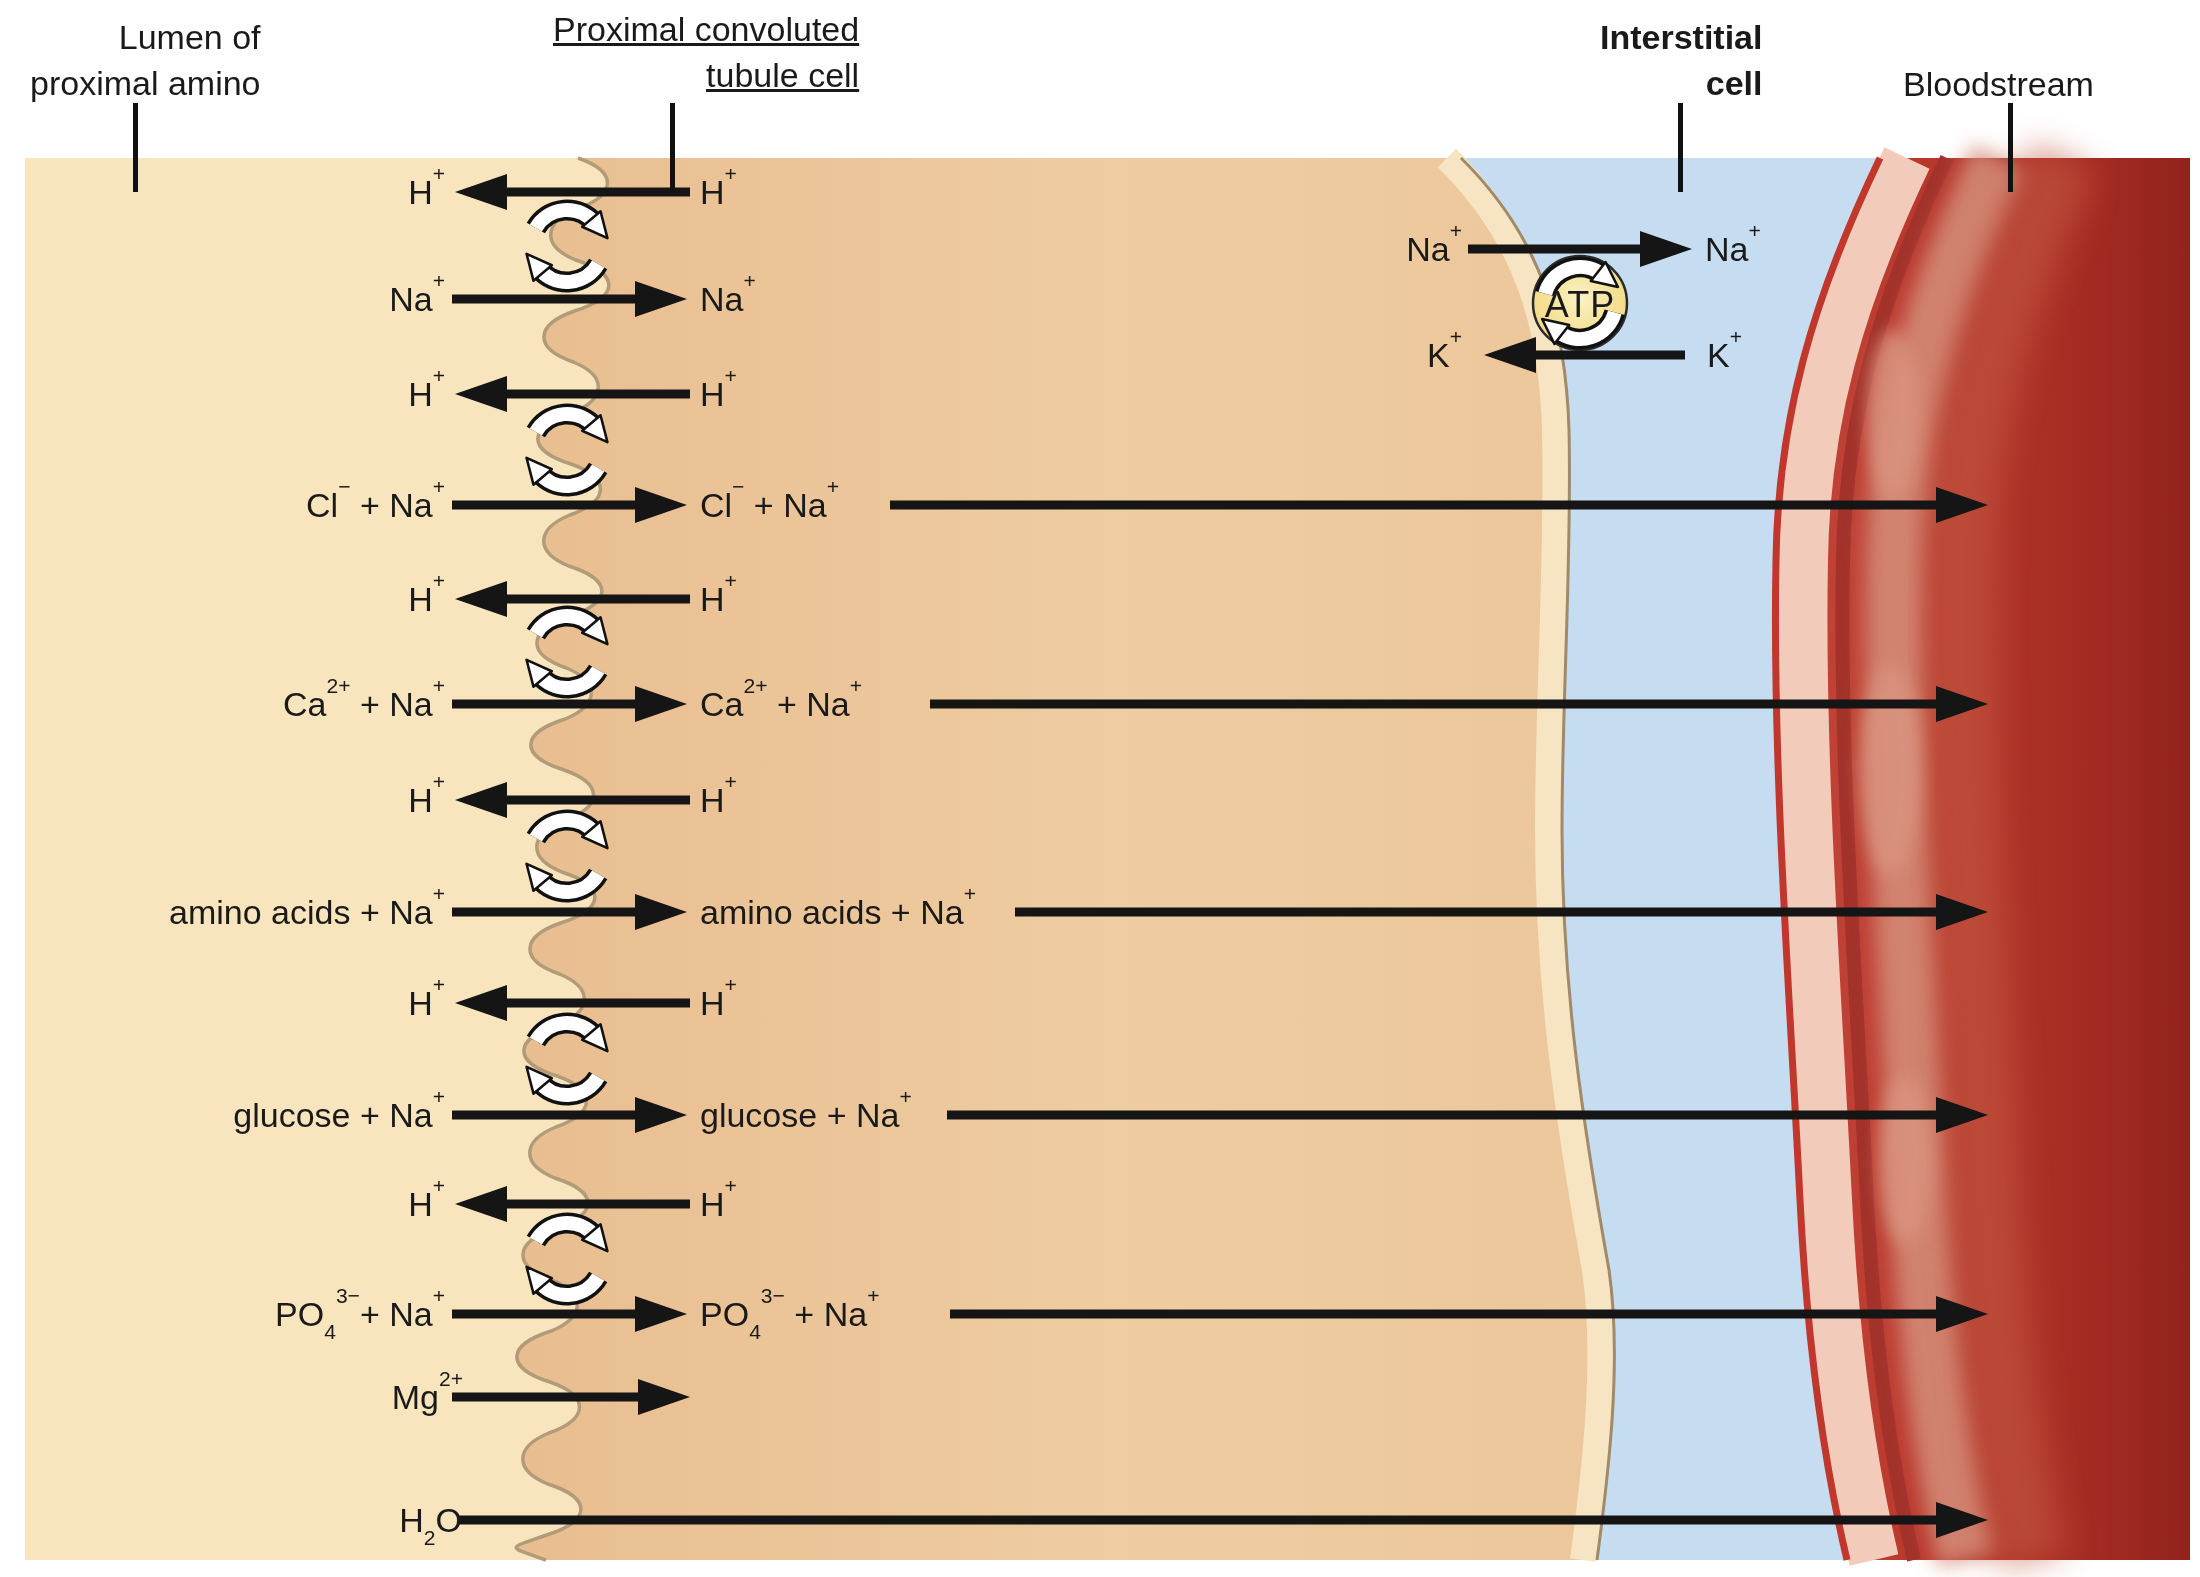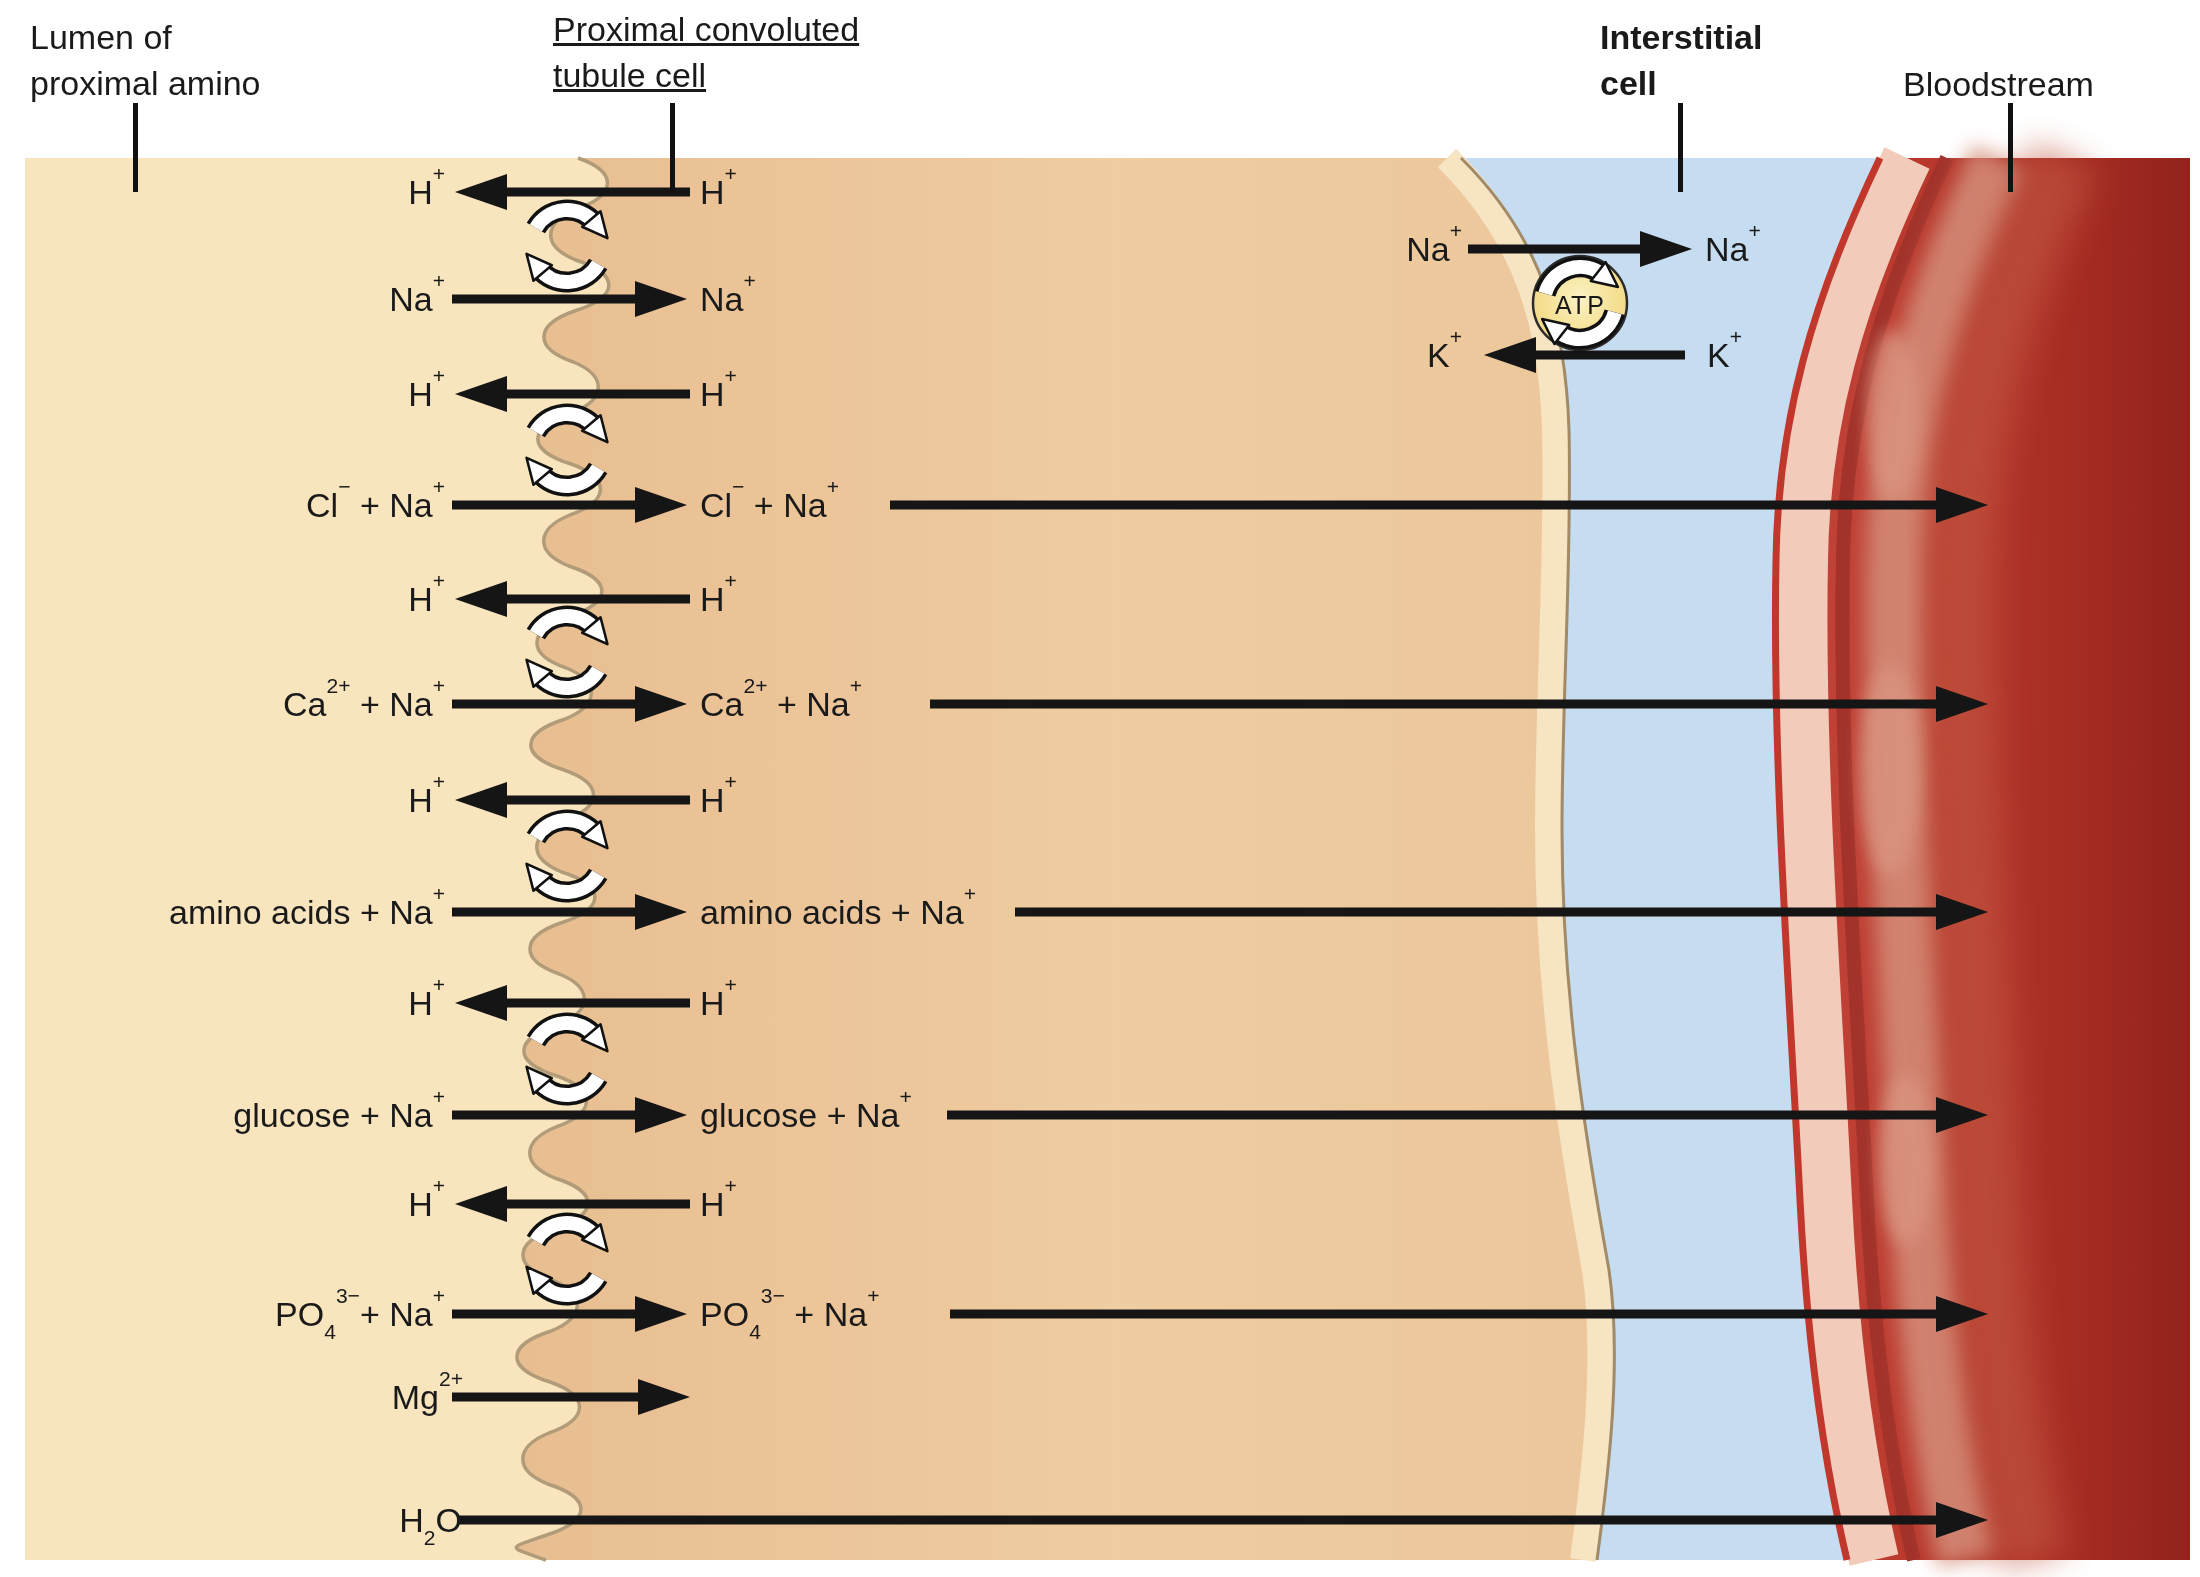--- a/index.html
+++ b/index.html
@@ -1,25 +1,25 @@
 <!DOCTYPE html>
 <html><head>
 <meta charset="utf-8">
 <style>
   html,body{margin:0;padding:0;background:#ffffff;}
   #canvas{position:relative;width:2200px;height:1577px;background:#ffffff;overflow:hidden;
           font-family:"Liberation Sans", sans-serif;color:#1a1a1a;}
   #diagram-svg{position:absolute;left:0;top:0;}
-  .hdr{position:absolute;font-size:34px;line-height:46px;white-space:nowrap;}
+  .hdr{position:absolute;font-size:34px;line-height:46px;white-space:nowrap;text-align:right;}
   .pointer{position:absolute;width:5px;height:89px;top:103px;background:#111;}
   .lbl{position:absolute;font-size:34px;line-height:1;white-space:nowrap;transform:translateY(-50%);}
   .lbl.r{text-align:right;}
   sup{font-size:62%;position:relative;top:-0.5em;line-height:0;}
   sub{font-size:62%;position:relative;top:0.25em;line-height:0;}
-  .atp-lbl{position:absolute;font-size:25px;transform:translate(-50%,-50%);letter-spacing:1px;}
+  .atp-lbl{position:absolute;font-size:36px;transform:translate(-50%,-50%);letter-spacing:1px;}
 </style>
 </head>
 <body>
 
 <div id="canvas">
 
   <svg id="diagram-svg" width="2200" height="1577" viewBox="0 0 2200 1577">
       <defs>
         <linearGradient id="cellGrad" x1="0" y1="0" x2="1" y2="0">
           <stop offset="0" stop-color="#E8BE90"></stop>

